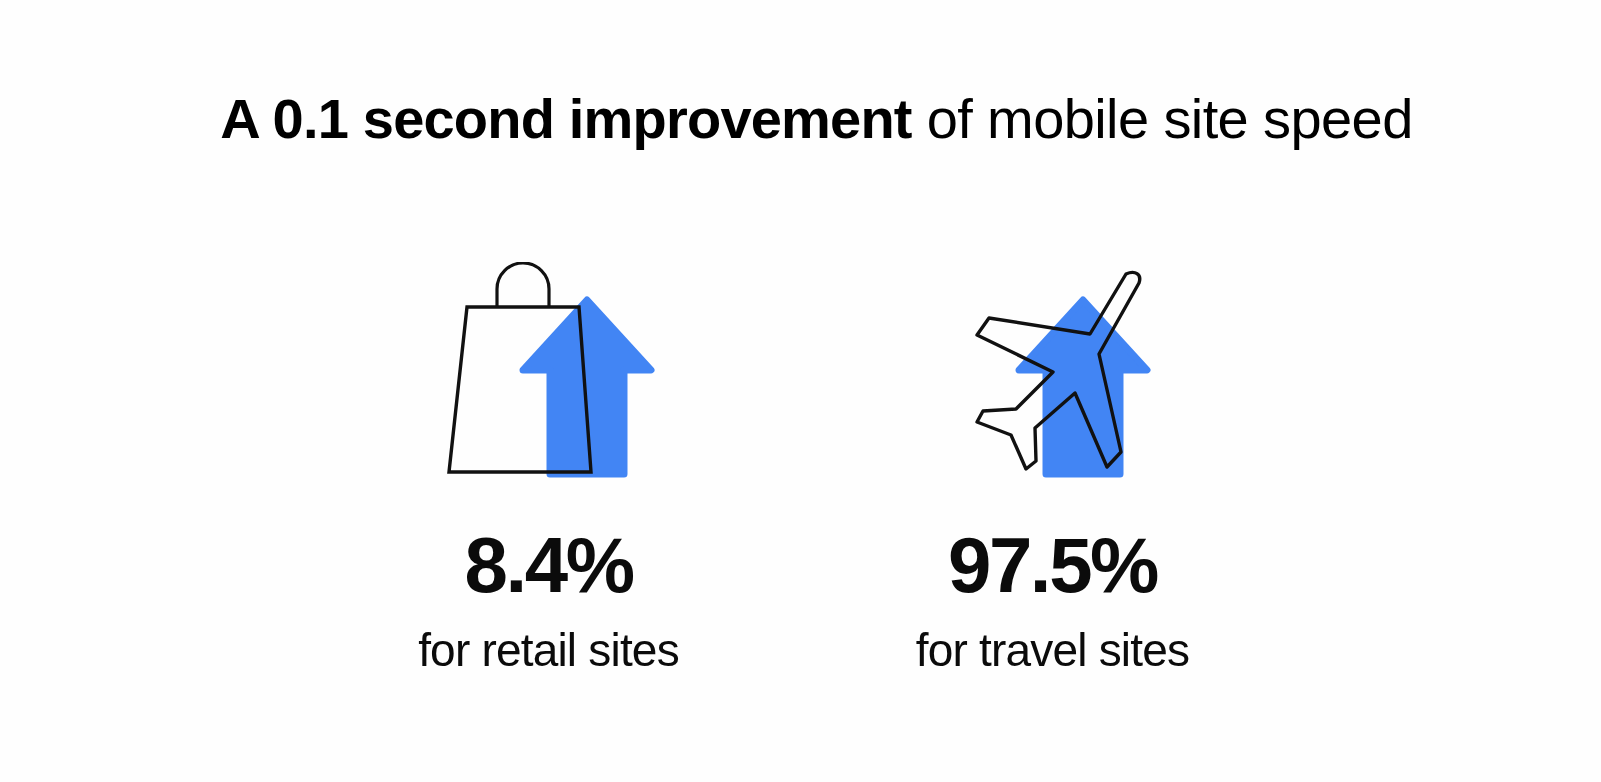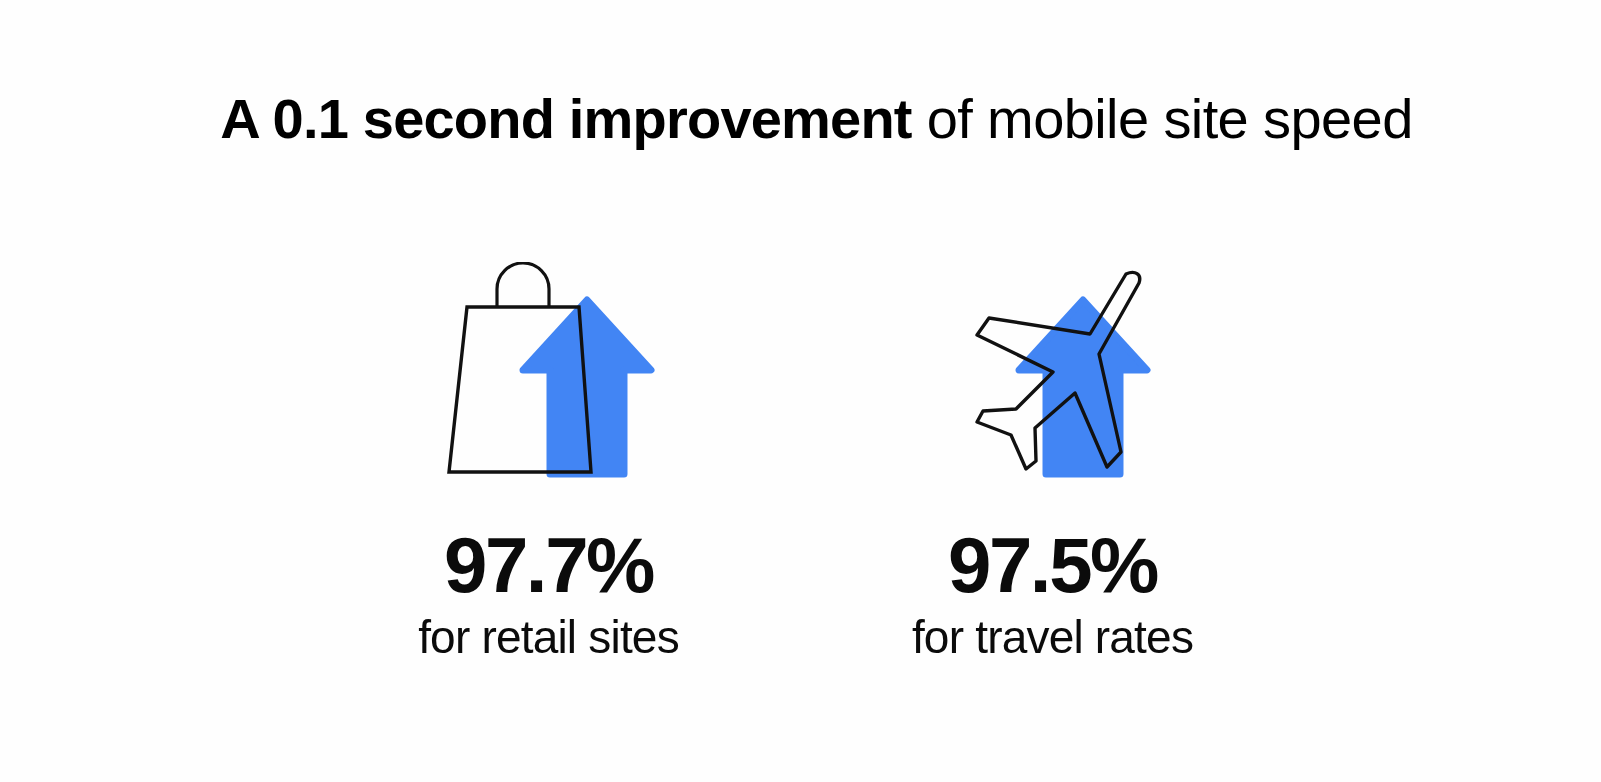--- a/index.html
+++ b/index.html
@@ -69,21 +69,21 @@
     margin-top: 28px;
     color: #0B0B0B;
     font-size: 78px;
     line-height: 86px;
     font-weight: 700;
     letter-spacing: -2.4px;
     white-space: nowrap;
   }
 
   .stat-label {
-    margin-top: 1px;
+    margin-top: 14px;
     color: #0B0B0B;
     font-size: 46px;
     line-height: 56px;
     font-weight: 400;
     letter-spacing: -0.8px;
     white-space: nowrap;
   }
 </style>
 </head>
 <body>
@@ -98,21 +98,21 @@
 
     <div class="stat">
       <svg class="stat-icon" viewBox="0 0 260 232" aria-hidden="true">
 
         <path d="M78 45 L78 27 A26 26 0 0 1 130 27 L130 45" fill="none" stroke="#111111" stroke-width="3.2"></path>
 
         <path d="M168 38 L232 108 L205 108 L205 212 L131 212 L131 108 L104 108 Z" fill="#4285F4" stroke="#4285F4" stroke-width="7" stroke-linejoin="round" stroke-linecap="round"></path>
 
         <path d="M48 45 L160 45 L172 210 L30 210 Z" fill="none" stroke="#111111" stroke-width="3.4" stroke-linejoin="miter"></path>
       </svg>
-      <div class="stat-value">97.7%</div>
+      <div class="stat-value">8.4%</div>
       <div class="stat-label">for retail sites</div>
     </div>
 
     <div class="stat">
       <svg class="stat-icon" viewBox="0 0 260 232" aria-hidden="true">
 
         <path d="M160 38 L224 108 L197 108 L197 212 L123 212 L123 108 L96 108 Z" fill="#4285F4" stroke="#4285F4" stroke-width="7" stroke-linejoin="round" stroke-linecap="round"></path>
 
         <path d="M203 12
                  C212 8 219 12 216 21
@@ -127,17 +127,17 @@
                  L54 160
                  L60 149
                  L93 147
                  L130 110
                  L54 73
                  L66 56
                  L167 72
                  Z" fill="none" stroke="#111111" stroke-width="3.4" stroke-linejoin="round" stroke-linecap="round"></path>
       </svg>
       <div class="stat-value">97.5%</div>
-      <div class="stat-label">for travel rates</div>
+      <div class="stat-label">for travel sites</div>
     </div>
 
   </div>
 </div>
 
 </body></html>

